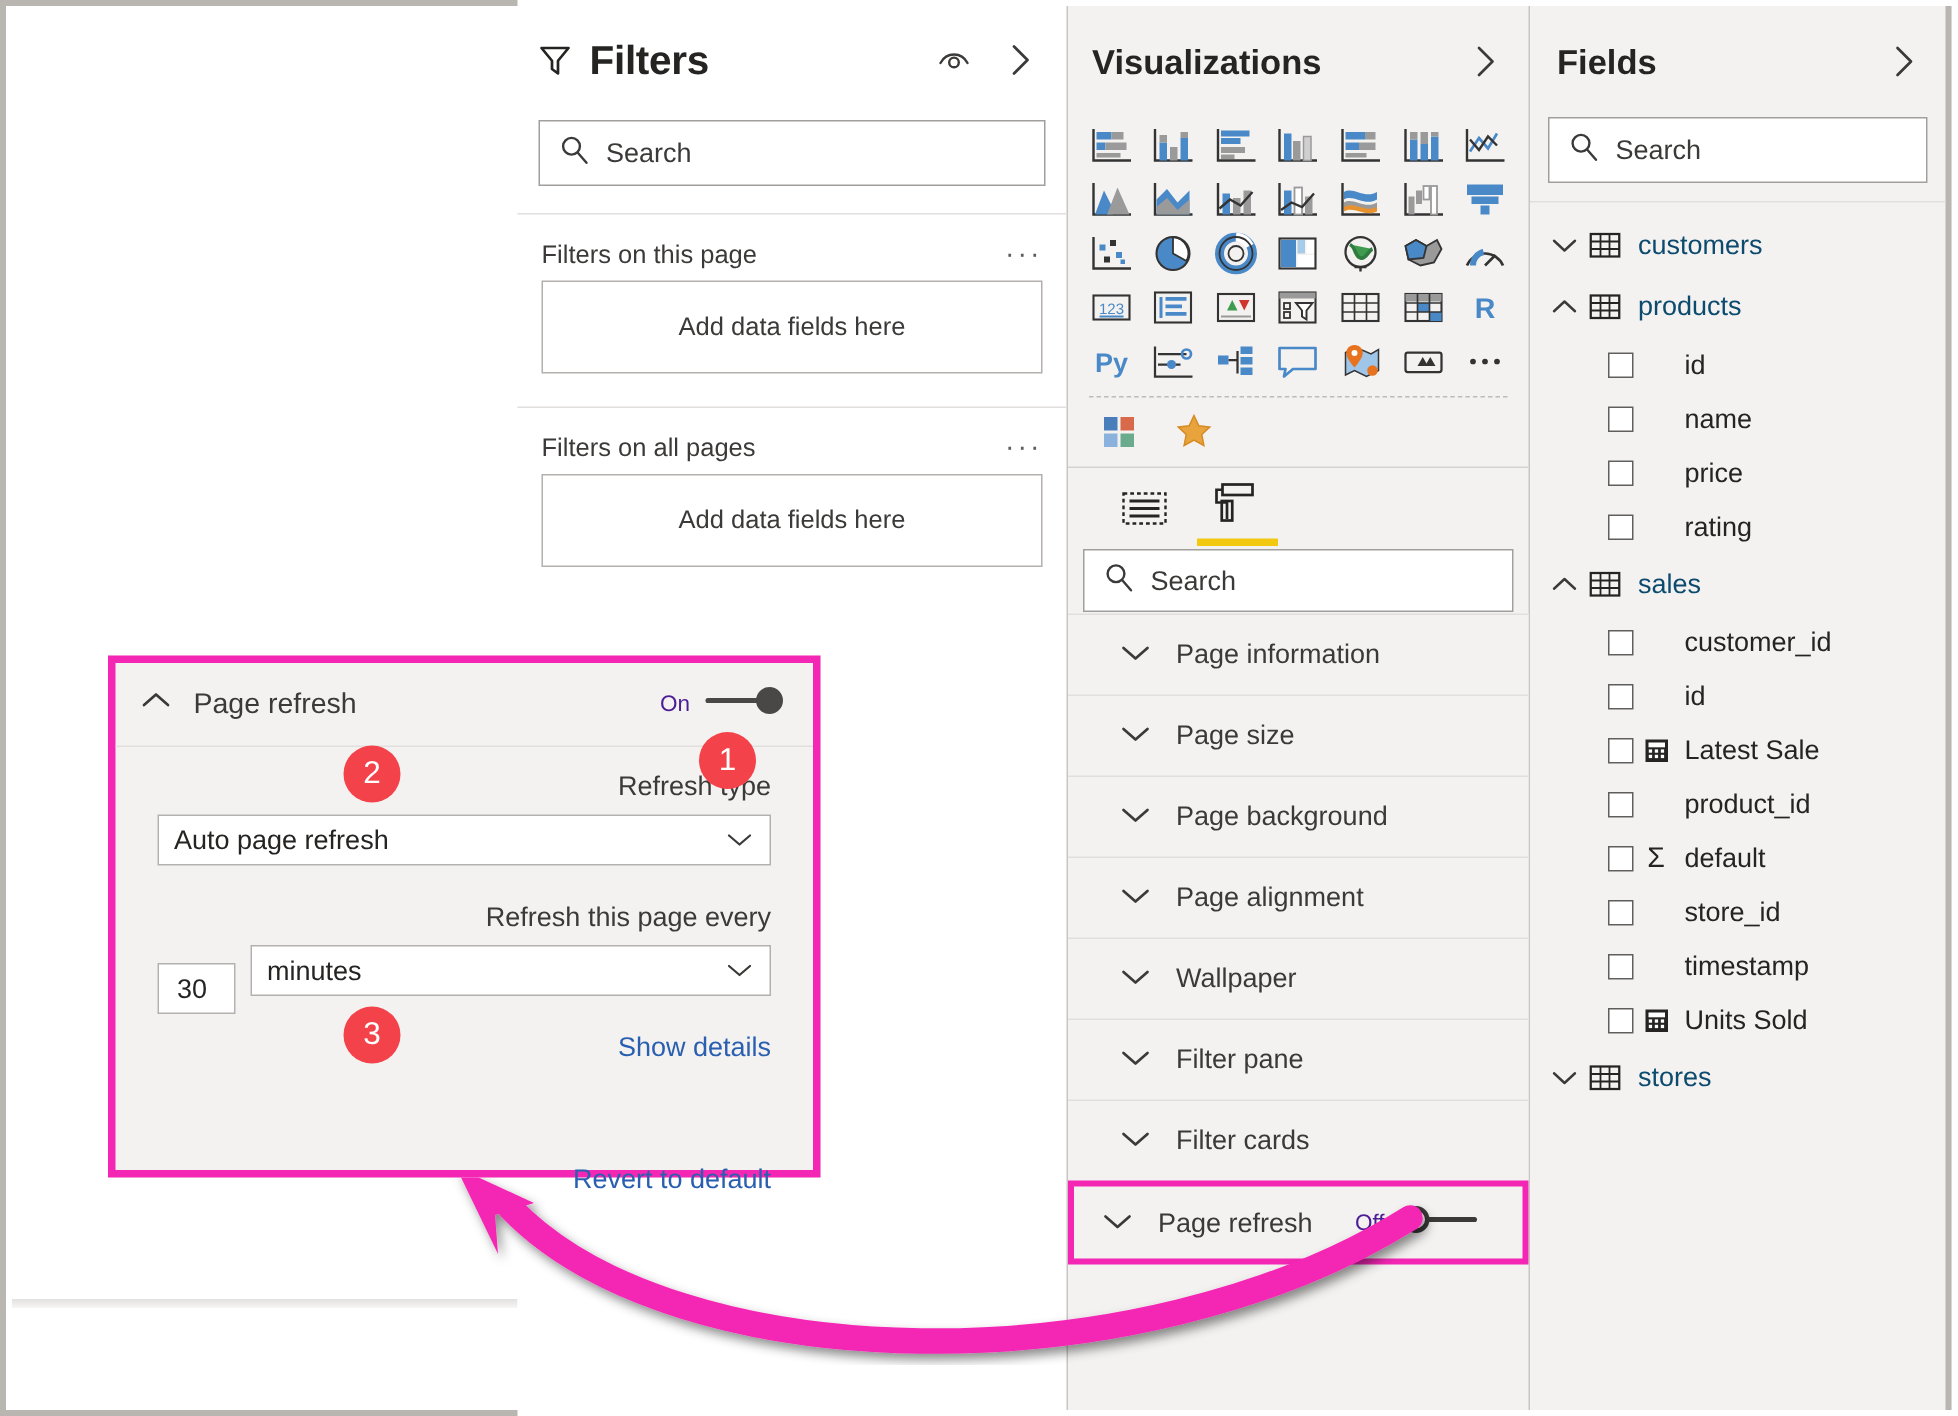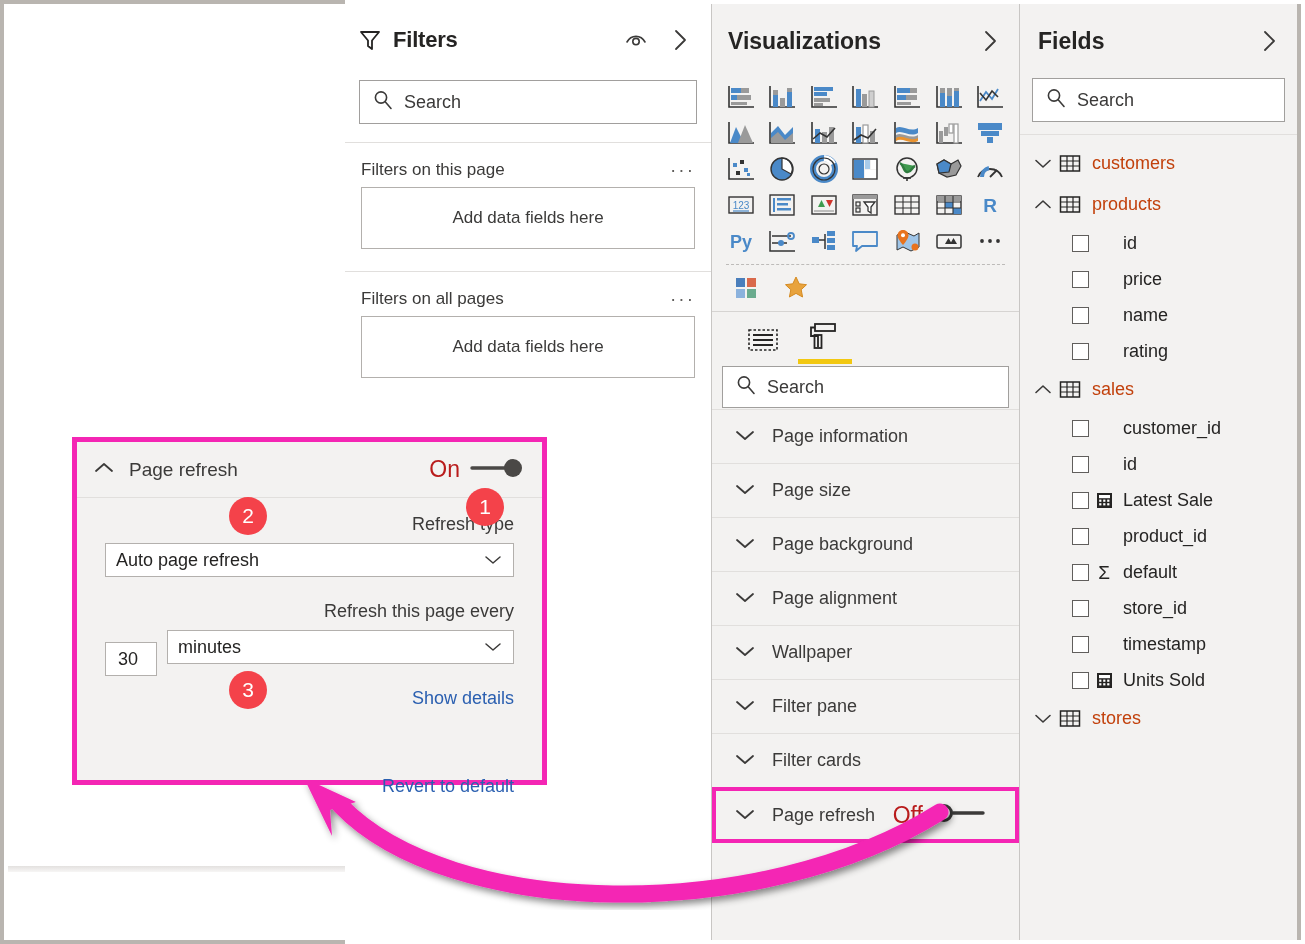--- a/index.html
+++ b/index.html
@@ -30,21 +30,21 @@
   .filters-pane {
     position:absolute; left:345px; top:4px; width:367px; height:936px;
     background:#ffffff;
     border-right:1px solid #c8c6c4;
     border-top:none;
   }
   .pane-head {
     display:flex; align-items:center; height:72px; padding:0 16px 0 12px;
   }
   .pane-title {
-    font-size:22px; font-weight:bold; color:#252423; letter-spacing:-0.2px;
+    font-size:27px; font-weight:bold; color:#252423; letter-spacing:-0.2px;
   }
   .funnel { width:26px; height:26px; margin-right:10px; flex:none; }
   .head-spacer { flex:1; }
   .icon-btn { width:30px; height:30px; display:flex; align-items:center; justify-content:center; }
 
   .search-box {
     margin:4px 14px 0 14px; height:44px;
     border:1px solid #a19f9d; background:#fff;
     display:flex; align-items:center; padding:0 12px;
   }
@@ -88,46 +88,46 @@
   .tab-underline { position:absolute; bottom:0; left:-8px; width:54px; height:5px; background:#f2c811; }
 
   .fmt-search {
     margin:2px 10px 0 10px; height:42px; background:#fff; border:1px solid #a19f9d;
     display:flex; align-items:center; padding:0 12px;
   }
   .fmt-search .ph { font-size:18px; color:#3b3a39; }
 
   .fmt-list { margin-top:1px; }
   .fmt-row {
-    height:54px; display:flex; align-items:center; padding-left:22px;
+    height:54px; display:flex; align-items:center; padding-left:34px;
     border-top:1px solid #e1dfdd; font-size:18px; color:#3b3a39;
     background:#f3f2f1;
   }
   .fmt-row .chev { margin-right:16px; flex:none; }
   .fmt-row.highlight {
     border:4px solid #f426b4; border-left:4px solid #f426b4; height:56px;
     padding-left:18px; background:#f3f2f1;
   }
   .fmt-row .toggle-wrap { margin-left:auto; display:flex; align-items:center; padding-right:28px; gap:10px; }
-  .toggle-label { font-size:23px; color:#b91c1c; }
+  .toggle-label { font-size:15px; color:#4c1d95; }
 
   
   .fields-pane {
     position:absolute; left:1020px; top:4px; width:281px; height:936px;
     background:#f3f2f1;
     border-right:4px solid #b9b5b0;
   }
   .fields-head { display:flex; align-items:center; height:74px; padding:0 13px 0 18px; }
   .fields-title { font-size:23px; font-weight:bold; color:#252423; }
   .fields-search {
     margin:0 12px; height:44px; background:#fff; border:1px solid #a19f9d;
     display:flex; align-items:center; padding:0 12px;
   }
   .fields-sep { margin-top:12px; border-top:1px solid #e1dfdd; }
-  .tbl-row { display:flex; align-items:center; height:41px; padding-left:10px; font-size:18px; color:#c2410c; }
+  .tbl-row { display:flex; align-items:center; height:41px; padding-left:10px; font-size:18px; color:#0c4a6e; }
   .tbl-row .chev { width:26px; flex:none; display:flex; justify-content:center; }
   .tbl-row .tbl-icon { width:28px; flex:none; display:flex; justify-content:center; margin-right:8px; }
   .fld-row { display:flex; align-items:center; height:36px; padding-left:52px; font-size:18px; color:#252423; }
   .fld-row .cb { width:17px; height:17px; border:1.5px solid #605e5c; background:#fff; flex:none; }
   .fld-row .mi { width:22px; flex:none; display:flex; justify-content:center; margin-left:4px; }
   .fld-row .lbl { margin-left:8px; }
 
   
   .callout {
     position:absolute; left:72px; top:437px; width:475px; height:348px;
@@ -682,26 +682,26 @@
           <span>products</span>
         </div>
         <div class="fld-row">
           <span class="cb"></span>
           <span class="mi"></span>
           <span class="lbl">id</span>
         </div>
         <div class="fld-row">
           <span class="cb"></span>
           <span class="mi"></span>
+          <span class="lbl">name</span>
+        </div>
+        <div class="fld-row">
+          <span class="cb"></span>
+          <span class="mi"></span>
           <span class="lbl">price</span>
-        </div>
-        <div class="fld-row">
-          <span class="cb"></span>
-          <span class="mi"></span>
-          <span class="lbl">name</span>
         </div>
         <div class="fld-row">
           <span class="cb"></span>
           <span class="mi"></span>
           <span class="lbl">rating</span>
         </div>
         <div class="tbl-row">
           <span class="chev">
             <svg width="20" height="13" viewBox="0 0 20 13">
               <path d="M3 9.5 L10 3 L17 9.5" fill="none" stroke="#3b3a39" stroke-width="1.6" stroke-linecap="round" stroke-linejoin="round"></path>

